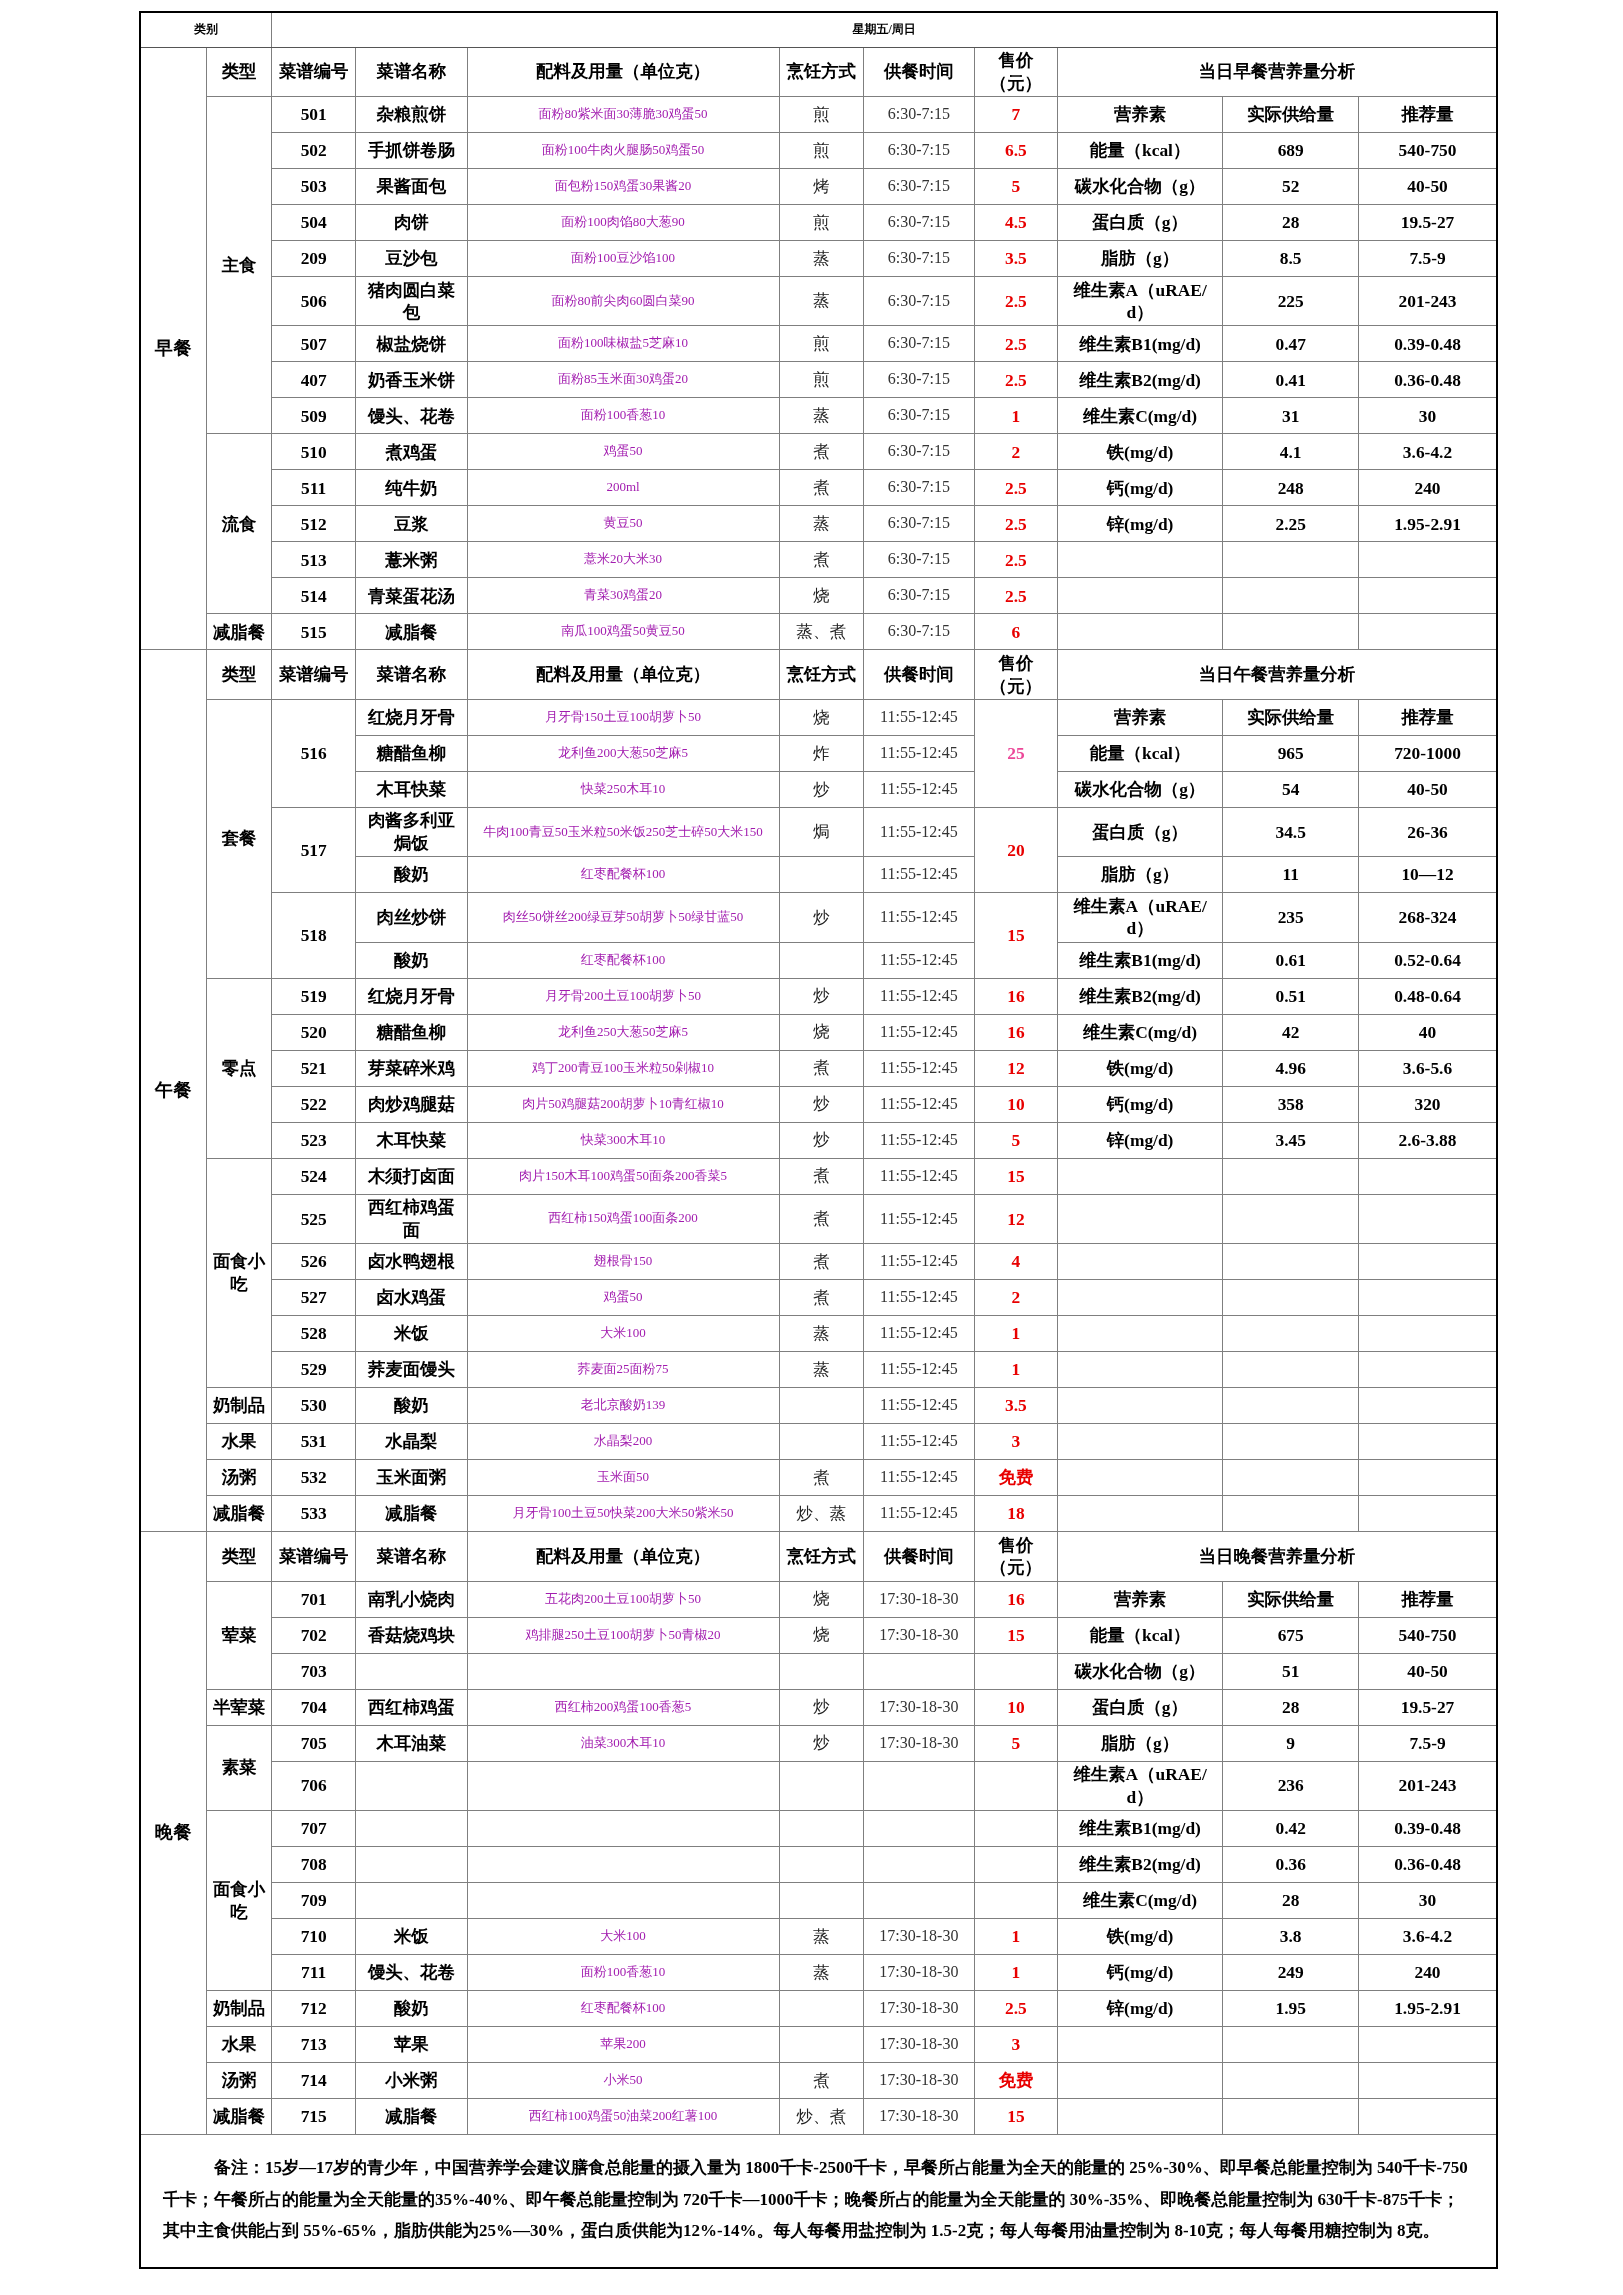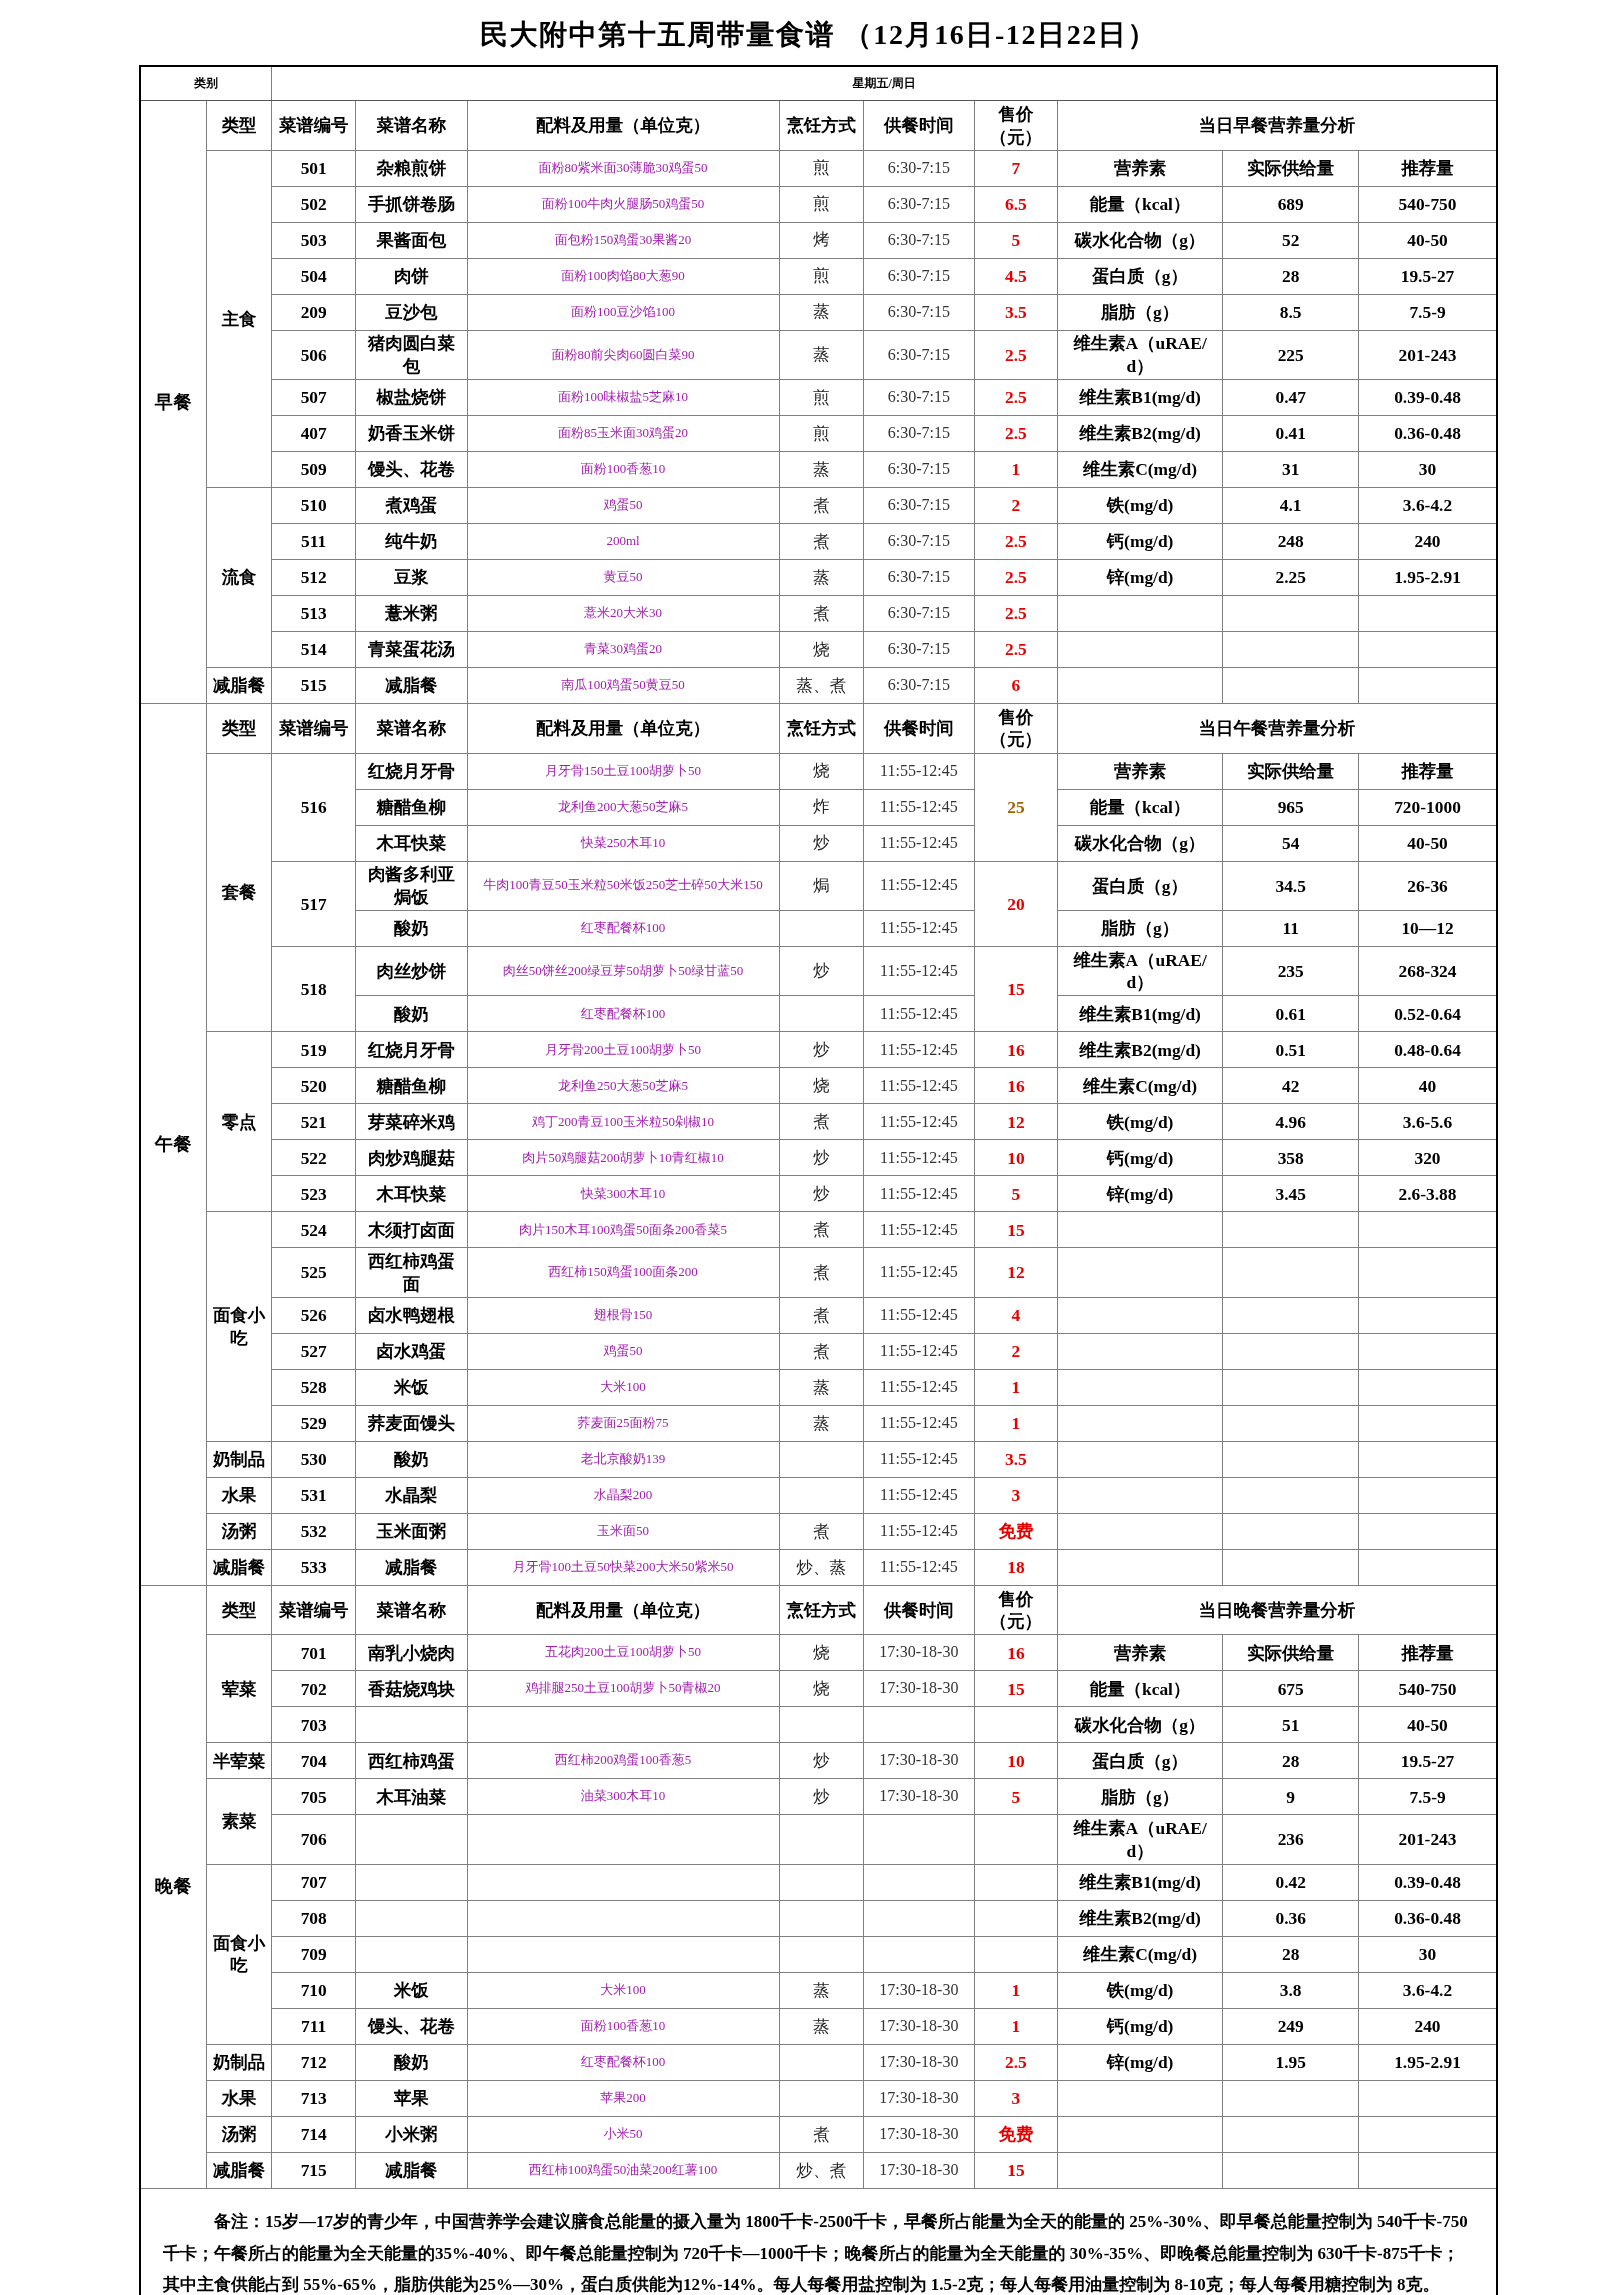--- a/index.html
+++ b/index.html
@@ -32,21 +32,20 @@
   td.nval{font-weight:bold;font-size:17.4px;}
   tfoot{border-top:1.6px solid #000;}
   tfoot td.notes{text-align:left;font-weight:bold;font-size:17px;
      line-height:1.85;padding:17.4px 22px 20.6px 22px;text-indent:3em;
      word-break:normal;}
 </style>
 </head>
 <body>
 
 <div class="sheet">
-  <div class="title">民大附中第十五周带量食谱 （12月16日-12日22日）</div>
 
   <table id="menu-table">
     <colgroup>
       <col style="width:4.9%">
         <col style="width:4.8%">
         <col style="width:6.2%">
       <col style="width:8.2%">
         <col style="width:23.0%">
         <col style="width:6.2%">
       <col style="width:8.2%">
@@ -254,21 +253,21 @@
           <td class="colhead">售价（元）</td>
           <td class="colhead" colspan="3">当日午餐营养量分析</td>
         </tr>
         <tr>
           <td class="group" rowspan="7">套餐</td>
           <td class="code" rowspan="3">516</td>
           <td class="dish">红烧月牙骨</td>
           <td class="ing">月牙骨150土豆100胡萝卜50</td>
           <td class="method">烧</td>
           <td class="time">11:55-12:45</td>
-          <td class="price" rowspan="3" style="color: #a16207;">25</td>
+          <td class="price" rowspan="3" style="color: #ec4899;">25</td>
           <td class="ncolhead">营养素</td>
           <td class="ncolhead">实际供给量</td>
           <td class="ncolhead">推荐量</td>
         </tr>
         <tr>
           <td class="dish">糖醋鱼柳</td>
           <td class="ing">龙利鱼200大葱50芝麻5</td>
           <td class="method">炸</td>
           <td class="time">11:55-12:45</td>
           <td class="nname">能量（kcal）</td>

